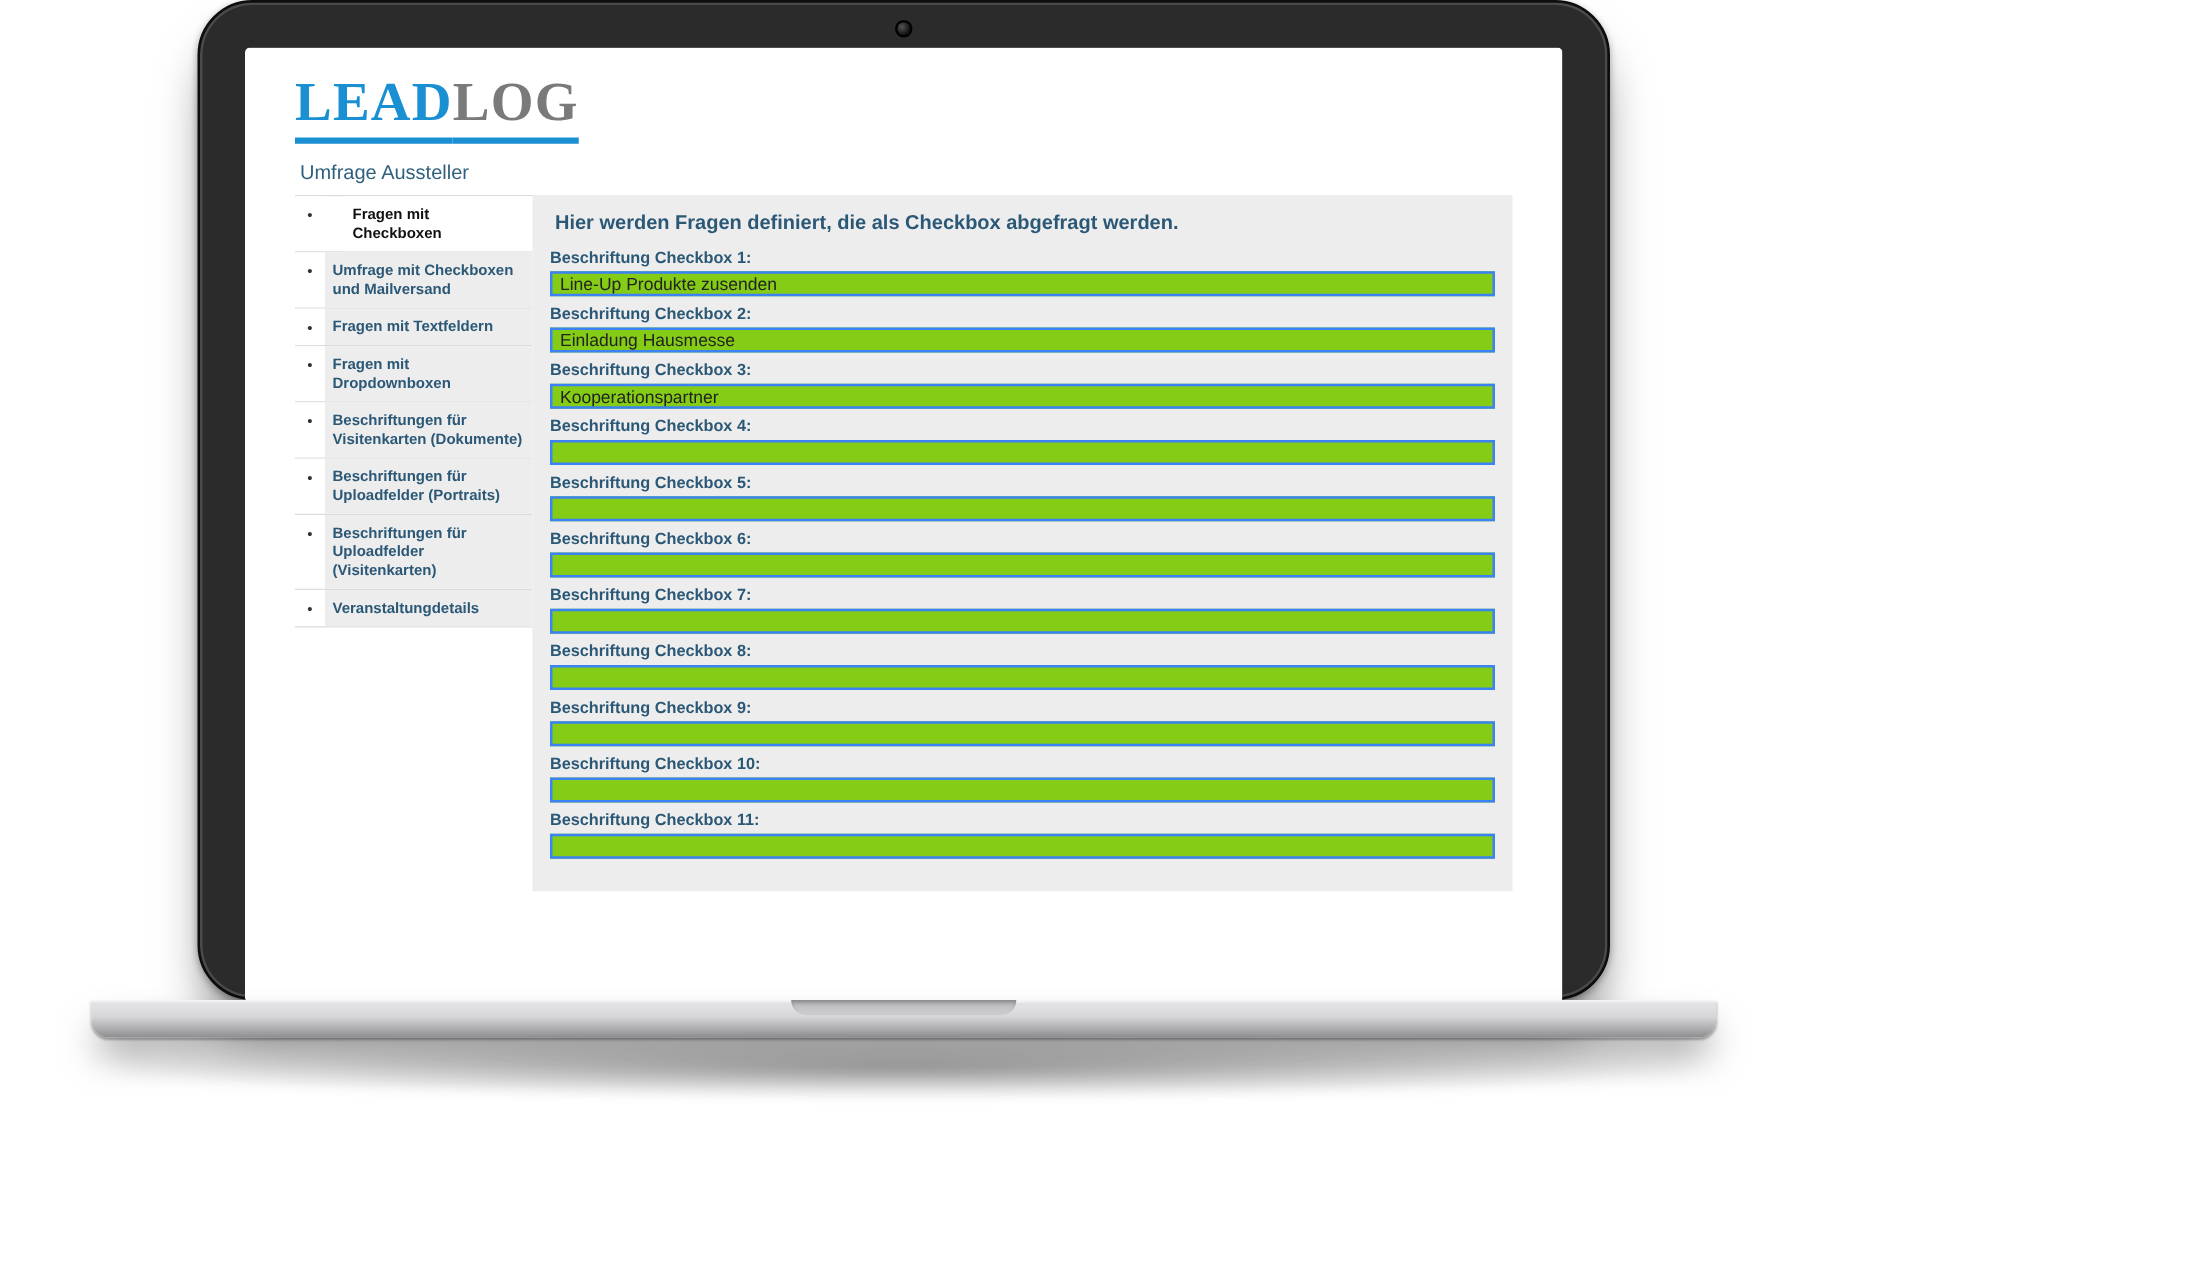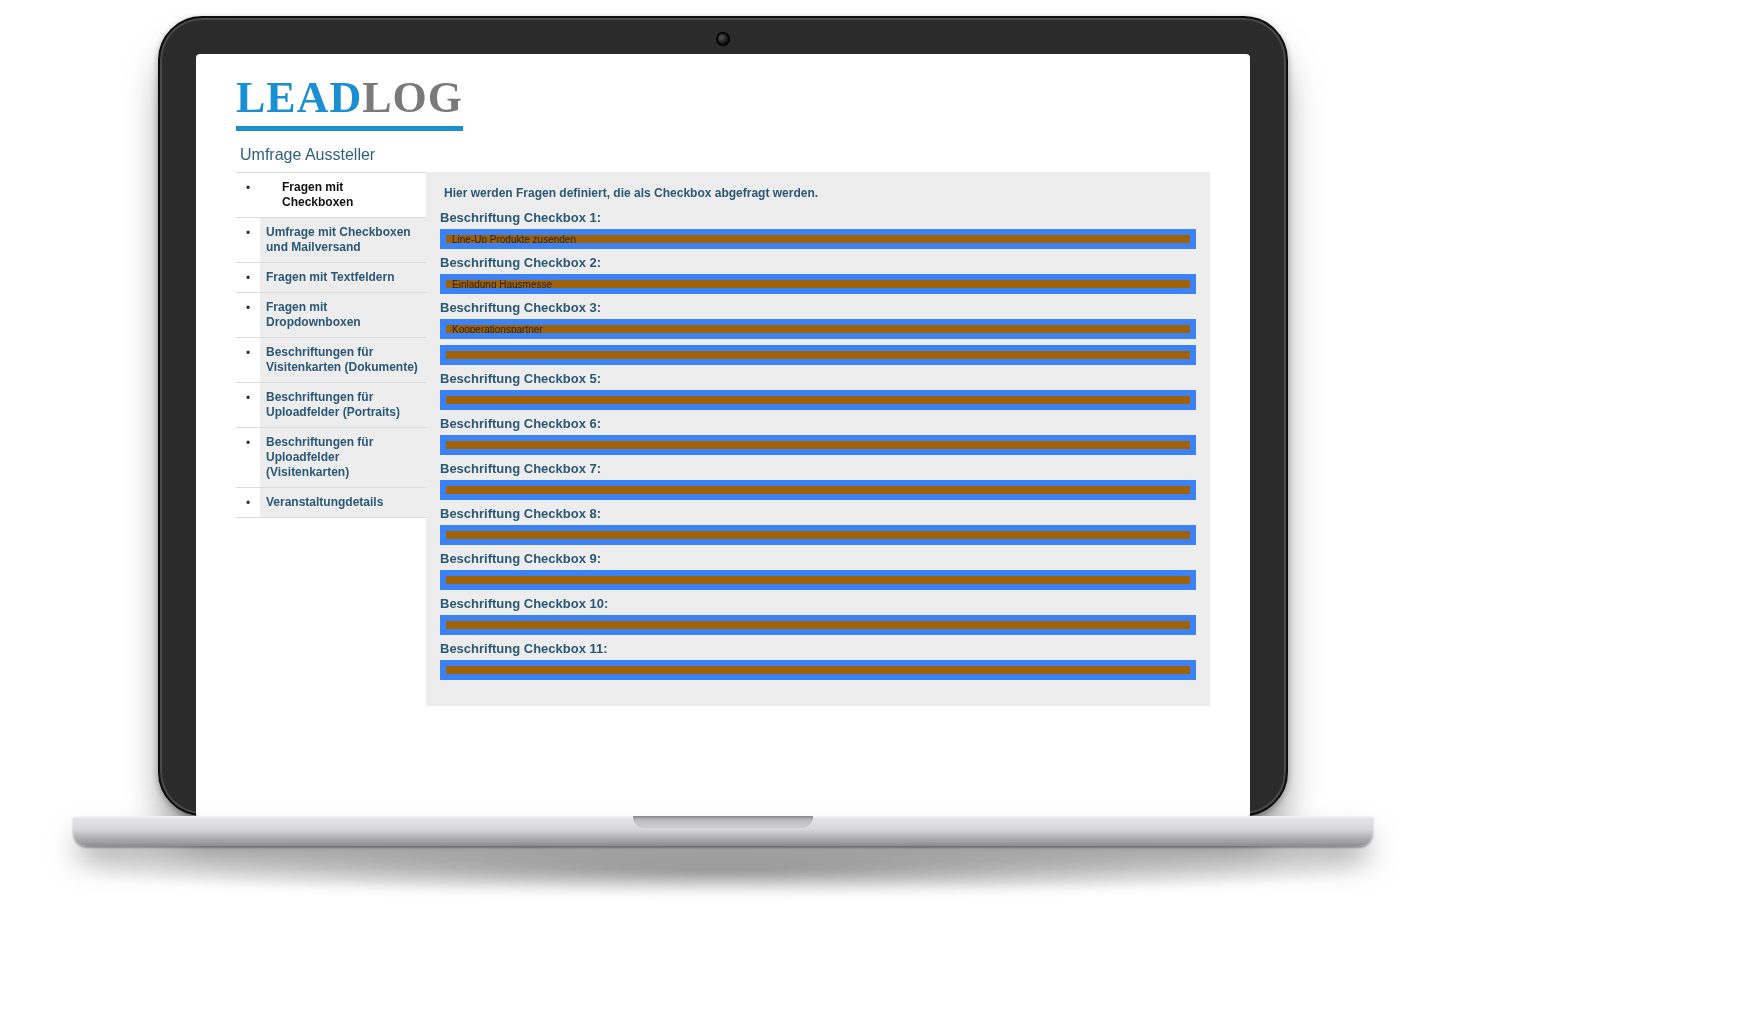--- a/index.html
+++ b/index.html
@@ -7,21 +7,21 @@
     width: 1750px;
     height: 1024px;
     background: transparent;
     font-family: Arial, Helvetica, sans-serif;
   }
 
   
   .laptop {
     position: absolute;
     left: 158px;
-    top: 16px;
+    top: 0;
     width: 1056px;
   }
   .lid {
     position: relative;
     width: 1130px;
     height: 800px;
     background:
       radial-gradient(circle at 50% 0%, #555 0%, #444 10%, #2d2d2d 40%, #1a1a1a 100%);
     background: #2b2b2b;
     border: 2px solid #0d0d0d;
@@ -159,38 +159,38 @@
   }
 
   
   .main {
     flex: 1;
     background: #ededed;
     padding: 10px 14px 20px 14px;
     margin-left: 0;
   }
   .intro {
-    font-size: 12px;
+    font-size: 16px;
     font-weight: 700;
     color: #2b5876;
     padding: 4px 0 10px 4px;
   }
   .field-block { margin-bottom: 6px; }
   .field-label {
     font-size: 13px;
     font-weight: 700;
     color: #2b5876;
     margin-bottom: 4px;
   }
   .field-input {
     width: 100%;
     height: 20px;
-    background: #a16207;
-    border: 6px solid #3b82f6;
-    font-size: 10px;
+    background: #84cc16;
+    border: 2px solid #3b82f6;
+    font-size: 14px;
     color: #222;
     padding: 2px 6px;
     line-height: 16px;
   }
 </style>
 </head>
 <body>
 
 <div class="laptop">
   <div class="lid">
@@ -244,21 +244,21 @@
                   </li>
                 </ul>
             </nav>
 
             <section class="main">
               <div class="intro">Hier werden Fragen definiert, die als Checkbox abgefragt werden.</div>
               <div id="fields">
                   <div class="field-block"><div class="field-label">Beschriftung Checkbox 1:</div><input type="text" class="field-input" value="Line-Up Produkte zusenden" style=""></div>
                   <div class="field-block"><div class="field-label">Beschriftung Checkbox 2:</div><input type="text" class="field-input" value="Einladung Hausmesse" style=""></div>
                   <div class="field-block"><div class="field-label">Beschriftung Checkbox 3:</div><input type="text" class="field-input" value="Kooperationspartner" style=""></div>
-                  <div class="field-block"><input type="text" class="field-input" style=""></div>
+                  <div class="field-block"><div class="field-label">Beschriftung Checkbox 4:</div><input type="text" class="field-input" style=""></div>
                   <div class="field-block"><div class="field-label">Beschriftung Checkbox 5:</div><input type="text" class="field-input" style=""></div>
                   <div class="field-block"><div class="field-label">Beschriftung Checkbox 6:</div><input type="text" class="field-input" style=""></div>
                   <div class="field-block"><div class="field-label">Beschriftung Checkbox 7:</div><input type="text" class="field-input" style=""></div>
                   <div class="field-block"><div class="field-label">Beschriftung Checkbox 8:</div><input type="text" class="field-input" style=""></div>
                   <div class="field-block"><div class="field-label">Beschriftung Checkbox 9:</div><input type="text" class="field-input" style=""></div>
                   <div class="field-block"><div class="field-label">Beschriftung Checkbox 10:</div><input type="text" class="field-input" style=""></div>
                   <div class="field-block"><div class="field-label">Beschriftung Checkbox 11:</div><input type="text" class="field-input" style=""></div>
                 </div>
             </section>
 

